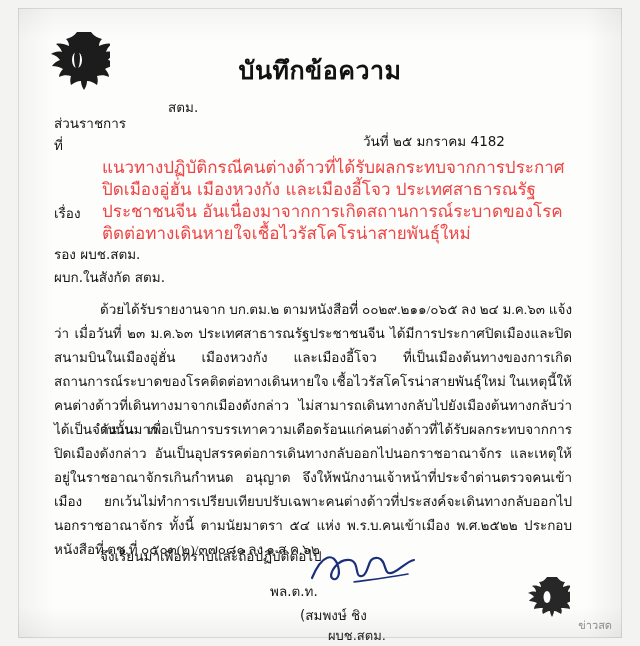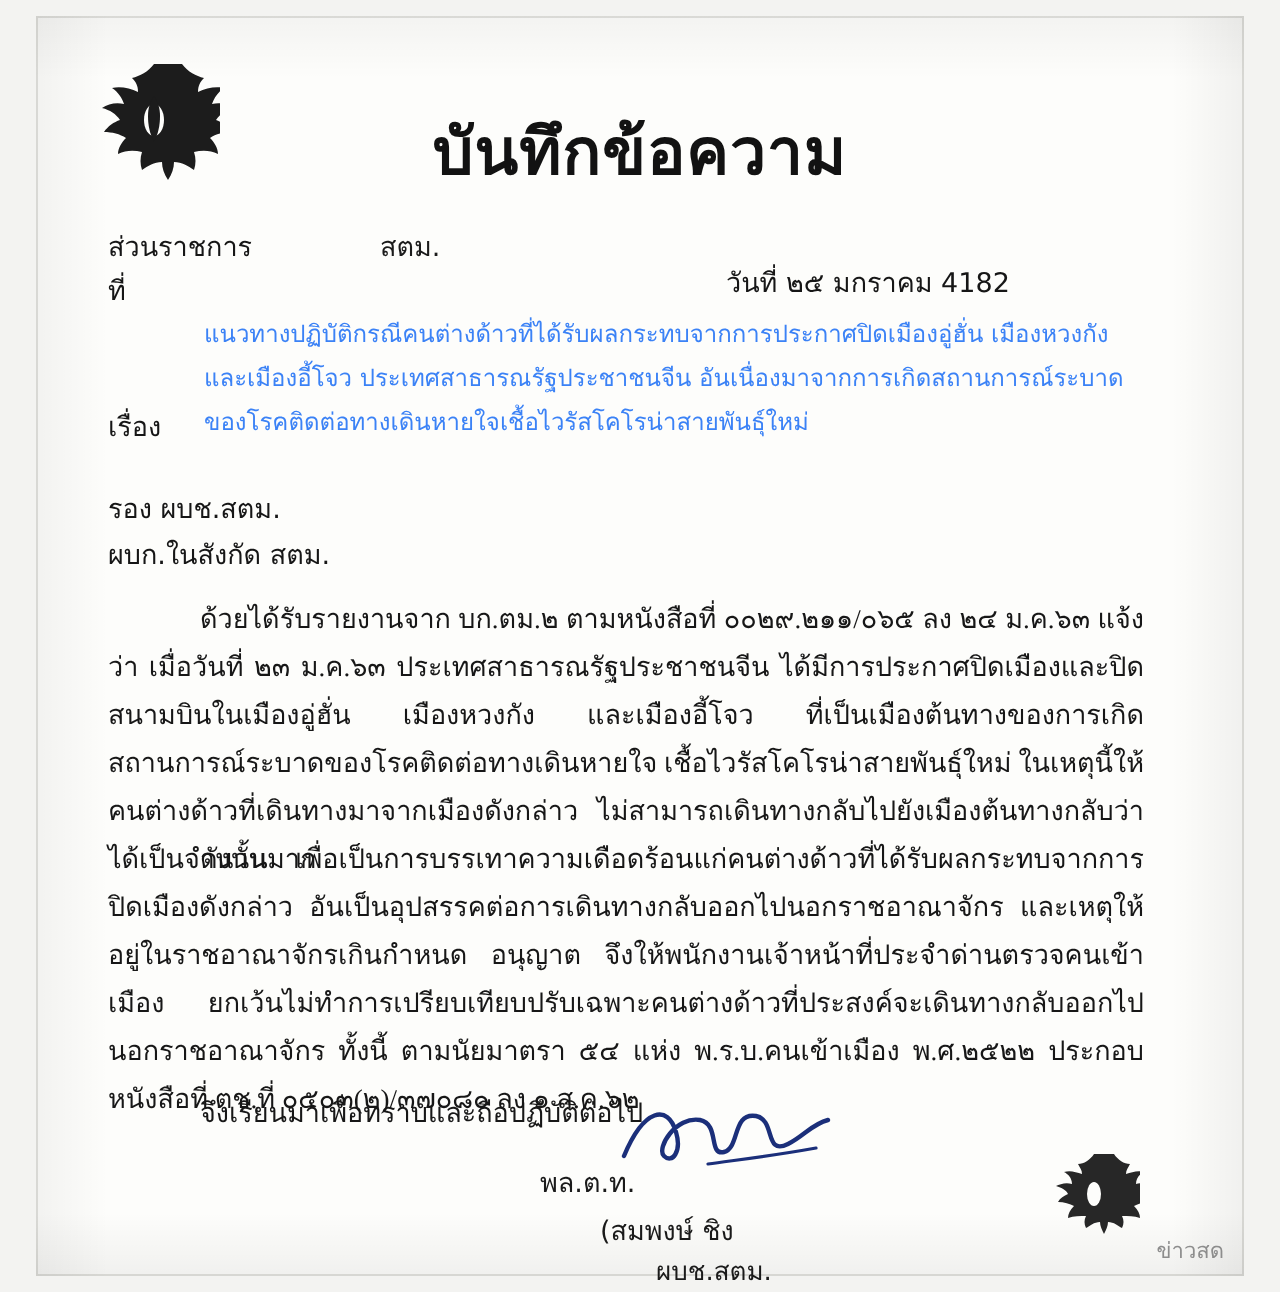--- a/index.html
+++ b/index.html
@@ -59,21 +59,21 @@
     height: 44px;
     opacity: 0.95;
   }
 
   #doc-title {
     position: absolute;
     left: 0;
     right: 0;
     top: 42px;
     text-align: center;
-    font-size: 32px;
+    font-size: 25px;
     letter-spacing: 0.5px;
     color: #121212;
     font-family: "DejaVu Sans", sans-serif;
     font-weight: 700;
   }
 
   .line {
     position: absolute;
     font-size: 13.5px;
     color: #161616;
@@ -83,37 +83,37 @@
 
   .field-label { font-weight: 400; }
 
   .handwrite {
     font-family: "DejaVu Sans", sans-serif;
     color: #1b1b1b;
   }
 
   
   #row-agency   { left: 36px;  top: 104px; }
-  #row-agency-val { left: 150px; top: 104px; margin-left: 22px; }
+  #row-agency-val { left: 150px; top: 88px; }
   #row-tel      { left: 345px; top: 100px; }
   #row-no       { left: 36px;  top: 126px; }
   #row-no-val   { left: 80px;  top: 124px; }
   #row-date     { left: 345px; top: 122px; }
 
   #row-subject-label { left: 36px; top: 150px; margin-top: 44px; }
 
   .subject-body {
     position: absolute;
     left: 84px;
     top: 148px;
     width: 470px;
-    font-size: 12px;
+    font-size: 17px;
     line-height: 22px;
     font-family: "DejaVu Sans", sans-serif;
-    color: #3b82f6;
+    color: #ef4444;
   }
 
   #row-to1 { left: 36px; top: 235px; }
   #row-to2 { left: 36px; top: 258px; }
 
   .para {
     position: absolute;
     left: 36px;
     width: 518px;
     font-size: 13.5px;

